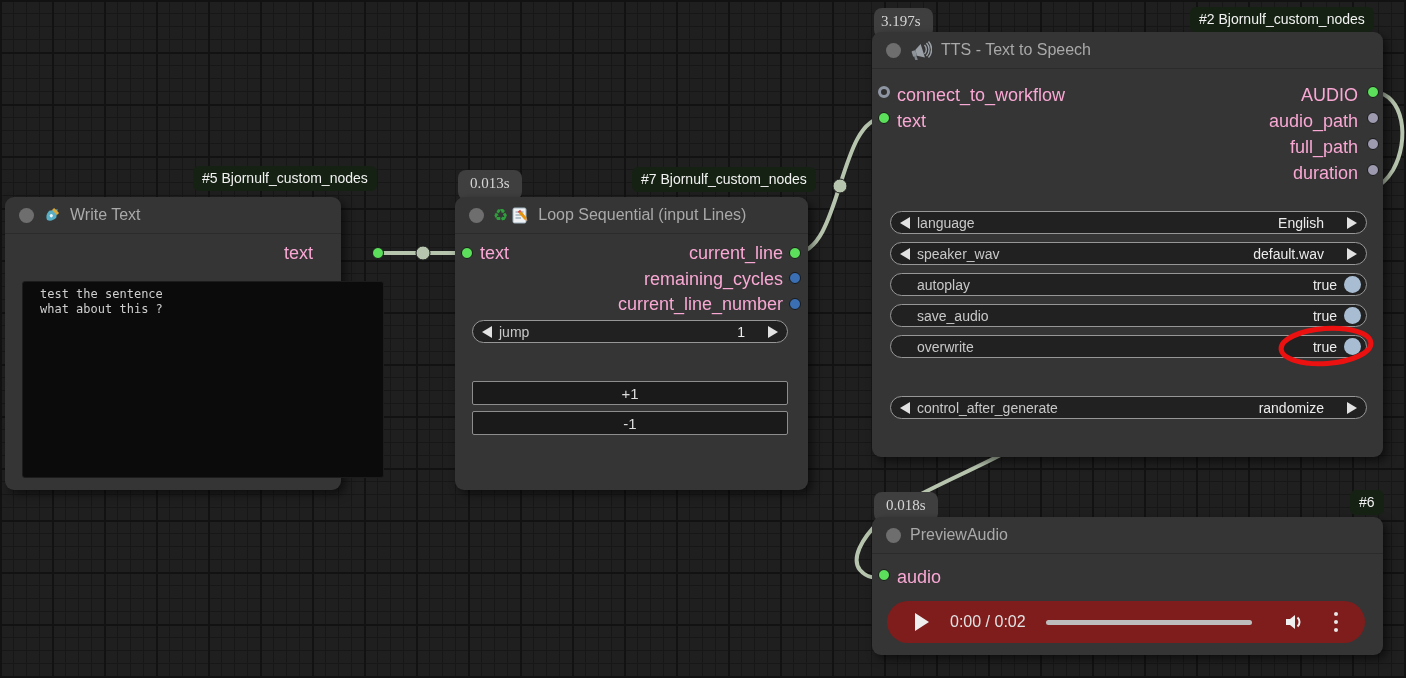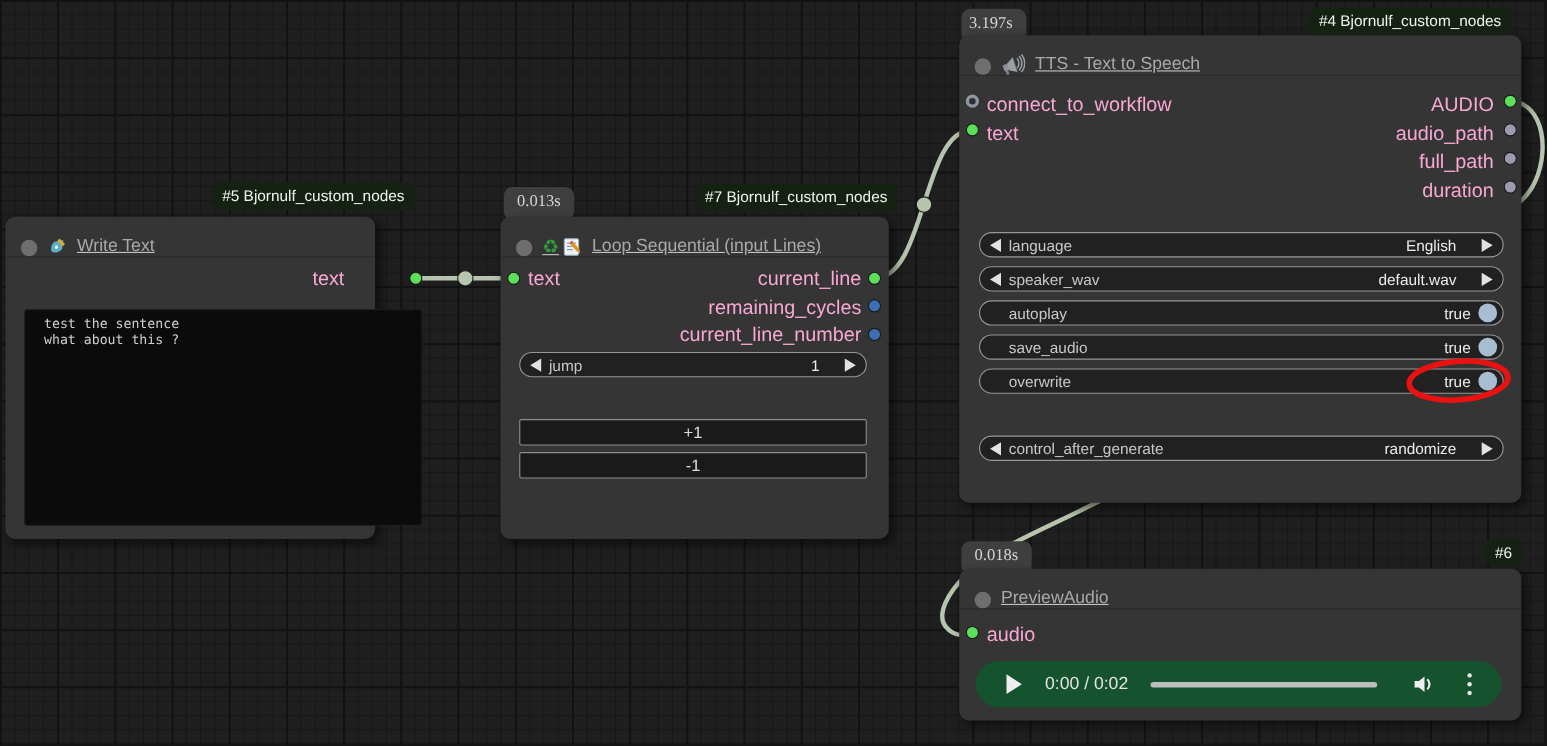--- a/index.html
+++ b/index.html
@@ -16,23 +16,22 @@
   }
   .layer{position:absolute;left:0;top:0;}
   #wires{z-index:1;}
   #annotation{z-index:10;pointer-events:none;}
 
   .node{
     position:absolute;background:#353535;border-radius:9px;z-index:2;
     box-shadow:4px 4px 10px rgba(0,0,0,.55);color:#c2c2c2;
   }
   .node-header{
-    height:36px;display:flex;align-items:flex-end;gap:9px;padding:0 14px;
+    height:36px;display:flex;align-items:center;gap:9px;padding:0 14px;
     border-bottom:1px solid #2b2b2b;
-    text-decoration:underline;
   }
   .hdot{width:15px;height:15px;border-radius:50%;background:#6e6e6e;flex:none;}
   .node-title{font-size:16px;color:#a9a9a9;white-space:nowrap;}
   .hicon{display:flex;align-items:center;flex:none;}
 
   .badge-green{
     position:absolute;z-index:3;background:#152213;color:#f2f2f2;
     font-size:14px;line-height:25px;height:25px;padding:0 9px;border-radius:6px;
     white-space:nowrap;
   }
@@ -72,21 +71,21 @@
   .toggle-circle{width:17px;height:17px;border-radius:50%;background:#a9bdd2;flex:none;margin-left:7px;margin-right:-4px;}
   .widget.bool .w-label{margin-left:17px;}
 
   .gbtn{
     position:absolute;background:#1a1a1a;border:1px solid #8d8d8d;border-radius:2px;
     color:#dcdcdc;font-size:15px;display:flex;align-items:center;justify-content:center;
     box-sizing:border-box;
   }
 
   .audio-player{
-    position:absolute;background:#14532d;border-radius:21px;display:flex;align-items:center;
+    position:absolute;background:#7f1d1d;border-radius:21px;display:flex;align-items:center;
     color:#e3e3e3;
   }
   .play-tri{width:0;height:0;border-top:9px solid transparent;border-bottom:9px solid transparent;border-left:14px solid #efefef;margin-left:28px;flex:none;}
   .player-time{font-size:16px;margin-left:21px;white-space:nowrap;color:#e3e3e3;}
   .player-track{height:5px;border-radius:3px;background:#bdbdbd;width:206px;margin-left:20px;flex:none;}
   .vol-icon{margin-left:32px;flex:none;display:flex;}
   .menu-dots{display:flex;flex-direction:column;gap:4px;margin-left:28px;flex:none;}
   .menu-dots span{width:4px;height:4px;border-radius:50%;background:#e8e8e8;}
 
   .recycle-glyph{font-size:17px;color:#2f9e3c;line-height:1;}
@@ -168,21 +167,21 @@
 
     <div class="gbtn" style="left:17px;top:184px;width:316px;height:24px;">+1</div>
     <div class="gbtn" style="left:17px;top:214px;width:316px;height:24px;">-1</div>
   </div>
   <div class="port green" style="left:461px;top:247px;"></div>
   <div class="port green" style="left:789px;top:247px;"></div>
   <div class="port blue" style="left:789px;top:272px;"></div>
   <div class="port blue" style="left:789px;top:298px;"></div>
 
   <div class="badge-time" style="left:874px;top:8px;padding-left:7px;">3.197s</div>
-  <div class="badge-green" style="left:1190px;top:7px;">#4 Bjornulf_custom_nodes</div>
+  <div class="badge-green" style="left:1190px;top:7px;">#2 Bjornulf_custom_nodes</div>
   <div class="node" style="left:872px;top:32px;width:511px;height:425px;">
     <div class="node-header">
       <span class="hdot"></span>
       <span class="hicon">
         <svg width="22" height="20" viewBox="0 0 22 20">
           <g transform="rotate(-18 9 12)">
             <rect x="2" y="9" width="4" height="6" rx="1" fill="#8d9399"></rect>
             <path d="M6 9 L13 5 L13 19 L6 15 Z" fill="#9aa0a6"></path>
             <rect x="3" y="14.5" width="2.4" height="4.5" fill="#7f858b"></rect>
           </g>

